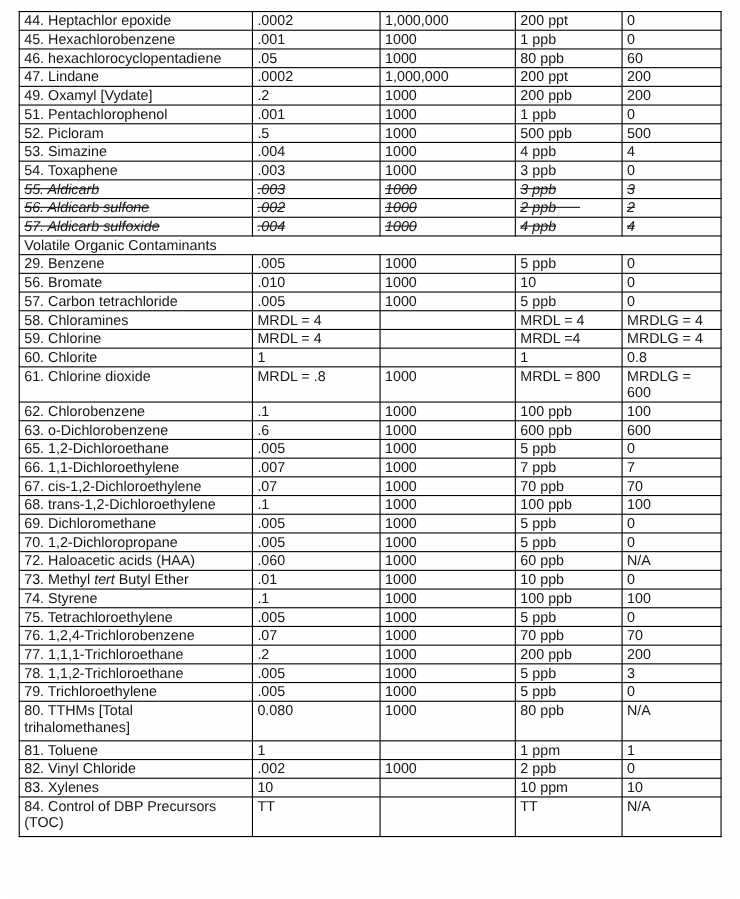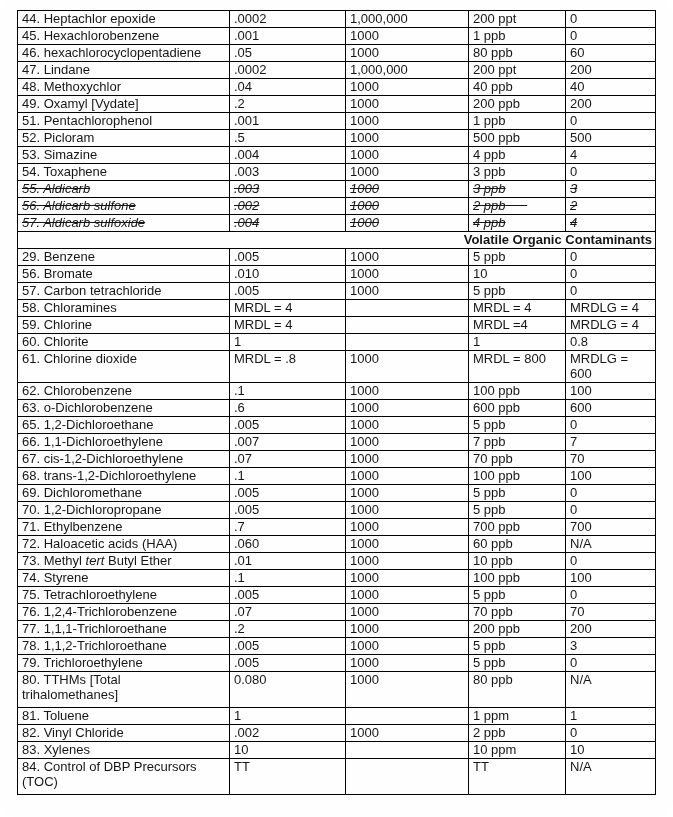--- a/index.html
+++ b/index.html
@@ -33,22 +33,21 @@
     color: #161616;
     white-space: pre-line;
     overflow: hidden;
   }
   col.c1 { width: 212px; }
   col.c2 { width: 116px; }
   col.c3 { width: 123px; }
   col.c4 { width: 97px; }
   col.c5 { width: 90px; }
   tr.section-row td {
-    text-align: right;
-    font-weight: bold;
+    text-align: left;
   }
   tr.struck td {
     text-decoration: line-through;
     font-style: italic;
   }
   td.strike-extend::after {
     content: "\00a0\00a0\00a0\00a0\00a0\00a0";
   }
   tr.tall td {
     padding-bottom: 5px;
@@ -89,27 +88,20 @@
           <td>60</td>
         </tr>
         <tr>
           <td>47. Lindane</td>
           <td>.0002</td>
           <td>1,000,000</td>
           <td>200 ppt</td>
           <td>200</td>
         </tr>
         <tr>
-          <td>48. Methoxychlor</td>
-          <td>.04</td>
-          <td>1000</td>
-          <td>40 ppb</td>
-          <td>40</td>
-        </tr>
-        <tr>
           <td>49. Oxamyl [Vydate]</td>
           <td>.2</td>
           <td>1000</td>
           <td>200 ppb</td>
           <td>200</td>
         </tr>
         <tr>
           <td>51. Pentachlorophenol</td>
           <td>.001</td>
           <td>1000</td>
@@ -259,27 +251,20 @@
           <td>1000</td>
           <td>5 ppb</td>
           <td>0</td>
         </tr>
         <tr>
           <td>70. 1,2-Dichloropropane</td>
           <td>.005</td>
           <td>1000</td>
           <td>5 ppb</td>
           <td>0</td>
-        </tr>
-        <tr>
-          <td>71. Ethylbenzene</td>
-          <td>.7</td>
-          <td>1000</td>
-          <td>700 ppb</td>
-          <td>700</td>
         </tr>
         <tr>
           <td>72. Haloacetic acids (HAA)</td>
           <td>.060</td>
           <td>1000</td>
           <td>60 ppb</td>
           <td>N/A</td>
         </tr>
         <tr>
           <td>73. Methyl <i>tert</i> Butyl Ether</td>

